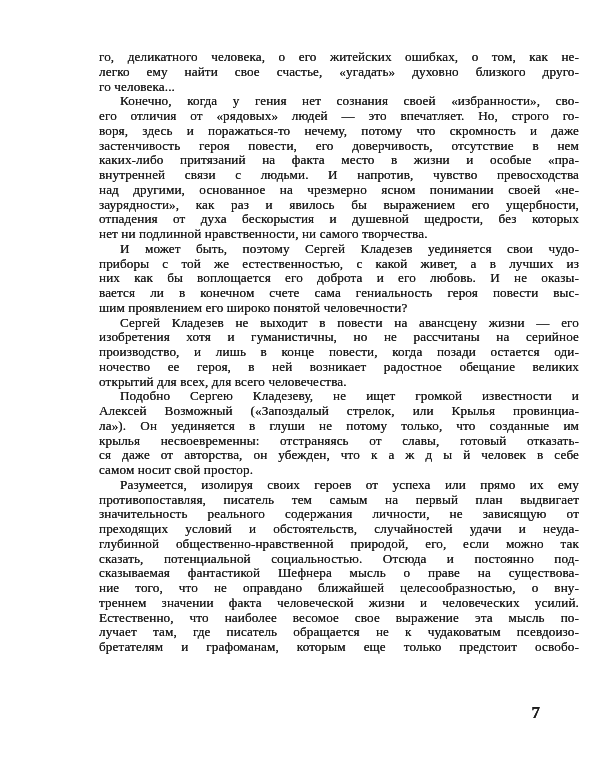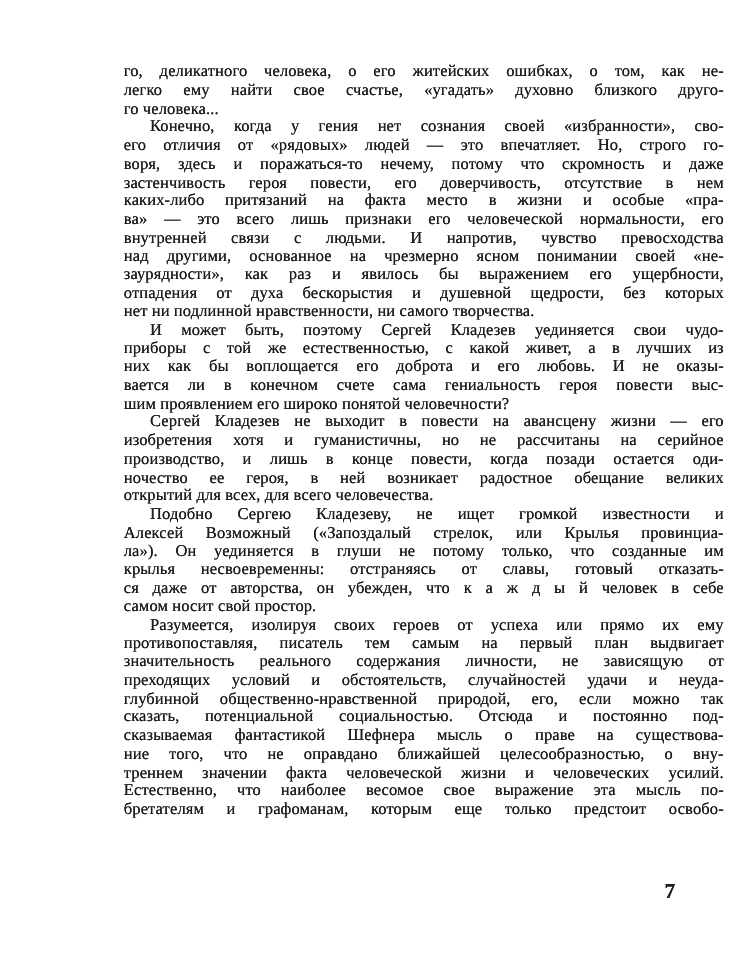--- a/index.html
+++ b/index.html
@@ -58,21 +58,20 @@
         <div class="line">го, деликатного человека, о его житейских ошибках, о том, как не-</div>
         <div class="line">легко ему найти свое счастье, «угадать» духовно близкого друго-</div>
         <div class="line last">го человека...</div>
       </div>
       <div class="paragraph">
         <div class="line indent">Конечно, когда у гения нет сознания своей «избранности», сво-</div>
         <div class="line">его отличия от «рядовых» людей — это впечатляет. Но, строго го-</div>
         <div class="line">воря, здесь и поражаться-то нечему, потому что скромность и даже</div>
         <div class="line">застенчивость героя повести, его доверчивость, отсутствие в нем</div>
         <div class="line">каких-либо притязаний на факта место в жизни и особые «пра-</div>
-        <div class="line">ва» — это всего лишь признаки его человеческой нормальности, его</div>
         <div class="line">внутренней связи с людьми. И напротив, чувство превосходства</div>
         <div class="line">над другими, основанное на чрезмерно ясном понимании своей «не-</div>
         <div class="line">заурядности», как раз и явилось бы выражением его ущербности,</div>
         <div class="line">отпадения от духа бескорыстия и душевной щедрости, без которых</div>
         <div class="line last">нет ни подлинной нравственности, ни самого творчества.</div>
       </div>
       <div class="paragraph">
         <div class="line indent">И может быть, поэтому Сергей Кладезев уединяется свои чудо-</div>
         <div class="line">приборы с той же естественностью, с какой живет, а в лучших из</div>
         <div class="line">них как бы воплощается его доброта и его любовь. И не оказы-</div>
@@ -98,17 +97,18 @@
         <div class="line indent">Разумеется, изолируя своих героев от успеха или прямо их ему</div>
         <div class="line">противопоставляя, писатель тем самым на первый план выдвигает</div>
         <div class="line">значительность реального содержания личности, не зависящую от</div>
         <div class="line">преходящих условий и обстоятельств, случайностей удачи и неуда-</div>
         <div class="line">глубинной общественно-нравственной природой, его, если можно так</div>
         <div class="line">сказать, потенциальной социальностью. Отсюда и постоянно под-</div>
         <div class="line">сказываемая фантастикой Шефнера мысль о праве на существова-</div>
         <div class="line">ние того, что не оправдано ближайшей целесообразностью, о вну-</div>
         <div class="line">треннем значении факта человеческой жизни и человеческих усилий.</div>
         <div class="line">Естественно, что наиболее весомое свое выражение эта мысль по-</div>
+        <div class="line">лучает там, где писатель обращается не к чудаковатым псевдоизо-</div>
         <div class="line">бретателям и графоманам, которым еще только предстоит освобо-</div>
       </div>
     </div>
   <div class="page-number">7</div>
 </div>
 
 </body></html>

